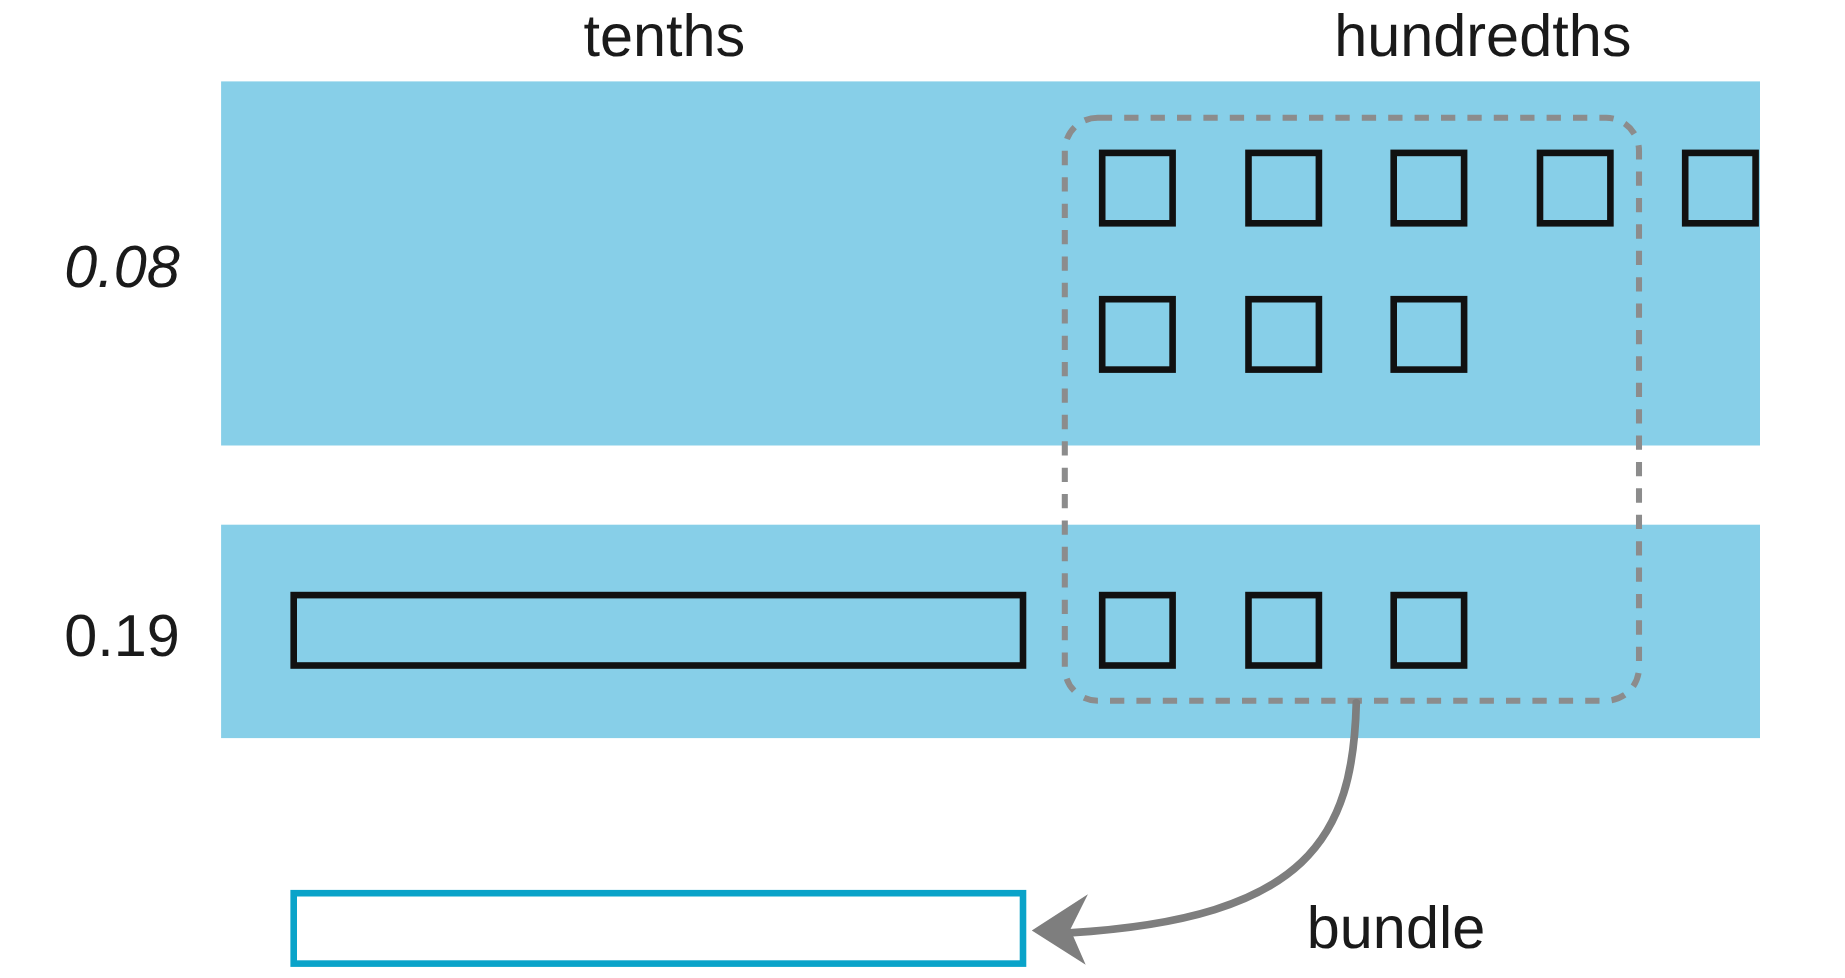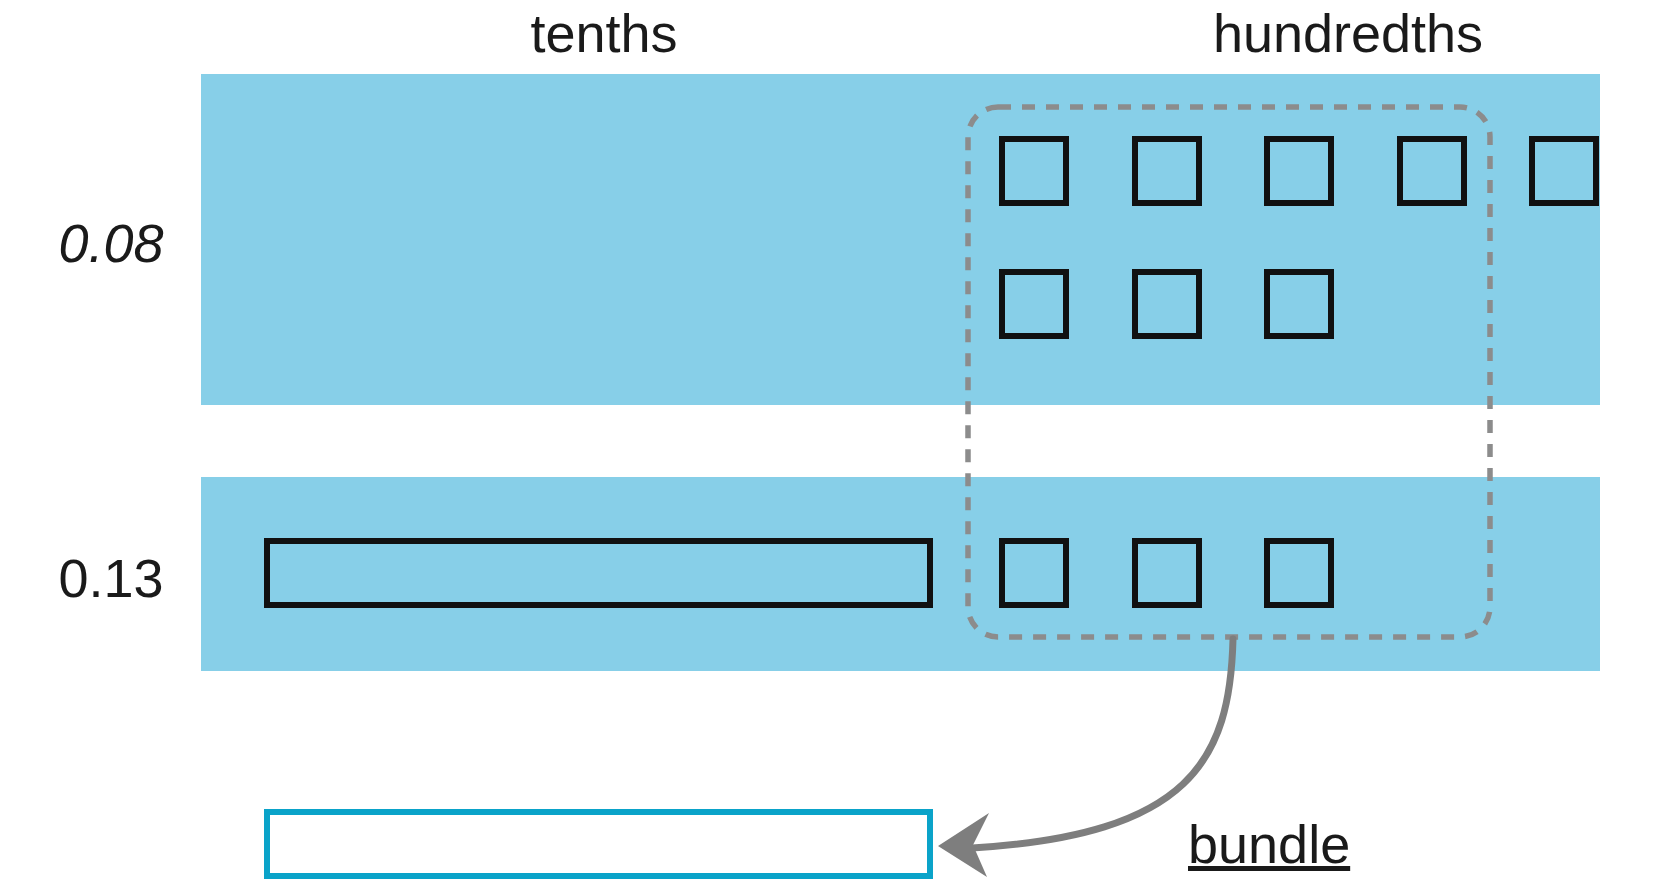--- a/index.html
+++ b/index.html
@@ -32,36 +32,36 @@
   }
   .bundle-rect{
     position:absolute;left:264px;top:809px;width:669px;height:70px;box-sizing:border-box;
     border:6px solid var(--cyan);background:#ffffff;
   }
   .overlay{position:absolute;left:0;top:0;pointer-events:none;}
   .dash-rect{fill:none;stroke:var(--dash);stroke-width:5.5;stroke-dasharray:13 11;}
   .arrow-stem{fill:none;stroke:var(--gray);stroke-width:7;stroke-linecap:round;}
   .arrow-head{fill:var(--gray);stroke:none;}
   .bundle-label{
-    position:absolute;left:1188px;top:815px;font-size:54px;line-height:1.1;white-space:nowrap;text-decoration:underline;
+    position:absolute;left:1188px;top:815px;font-size:54px;line-height:1.1;white-space:nowrap;
   }
 </style>
 </head>
 <body>
 
 <div class="canvas">
 
   <div class="band band-1"></div>
   <div class="band band-2"></div>
 
   <div class="hdr hdr-tenths">tenths</div>
   <div class="hdr hdr-hundredths">hundredths</div>
 
   <div class="row-label lbl-1">0.08</div>
-  <div class="row-label lbl-2">0.13</div>
+  <div class="row-label lbl-2">0.19</div>
 
   <div id="squares-layer">
       <div class="sq" style="left: 999px; top: 136px;"></div>
       <div class="sq" style="left: 1131.5px; top: 136px;"></div>
       <div class="sq" style="left: 1264px; top: 136px;"></div>
       <div class="sq" style="left: 1396.5px; top: 136px;"></div>
       <div class="sq" style="left: 1529px; top: 136px;"></div>
       <div class="sq" style="left: 999px; top: 269px;"></div>
       <div class="sq" style="left: 1131.5px; top: 269px;"></div>
       <div class="sq" style="left: 1264px; top: 269px;"></div>

